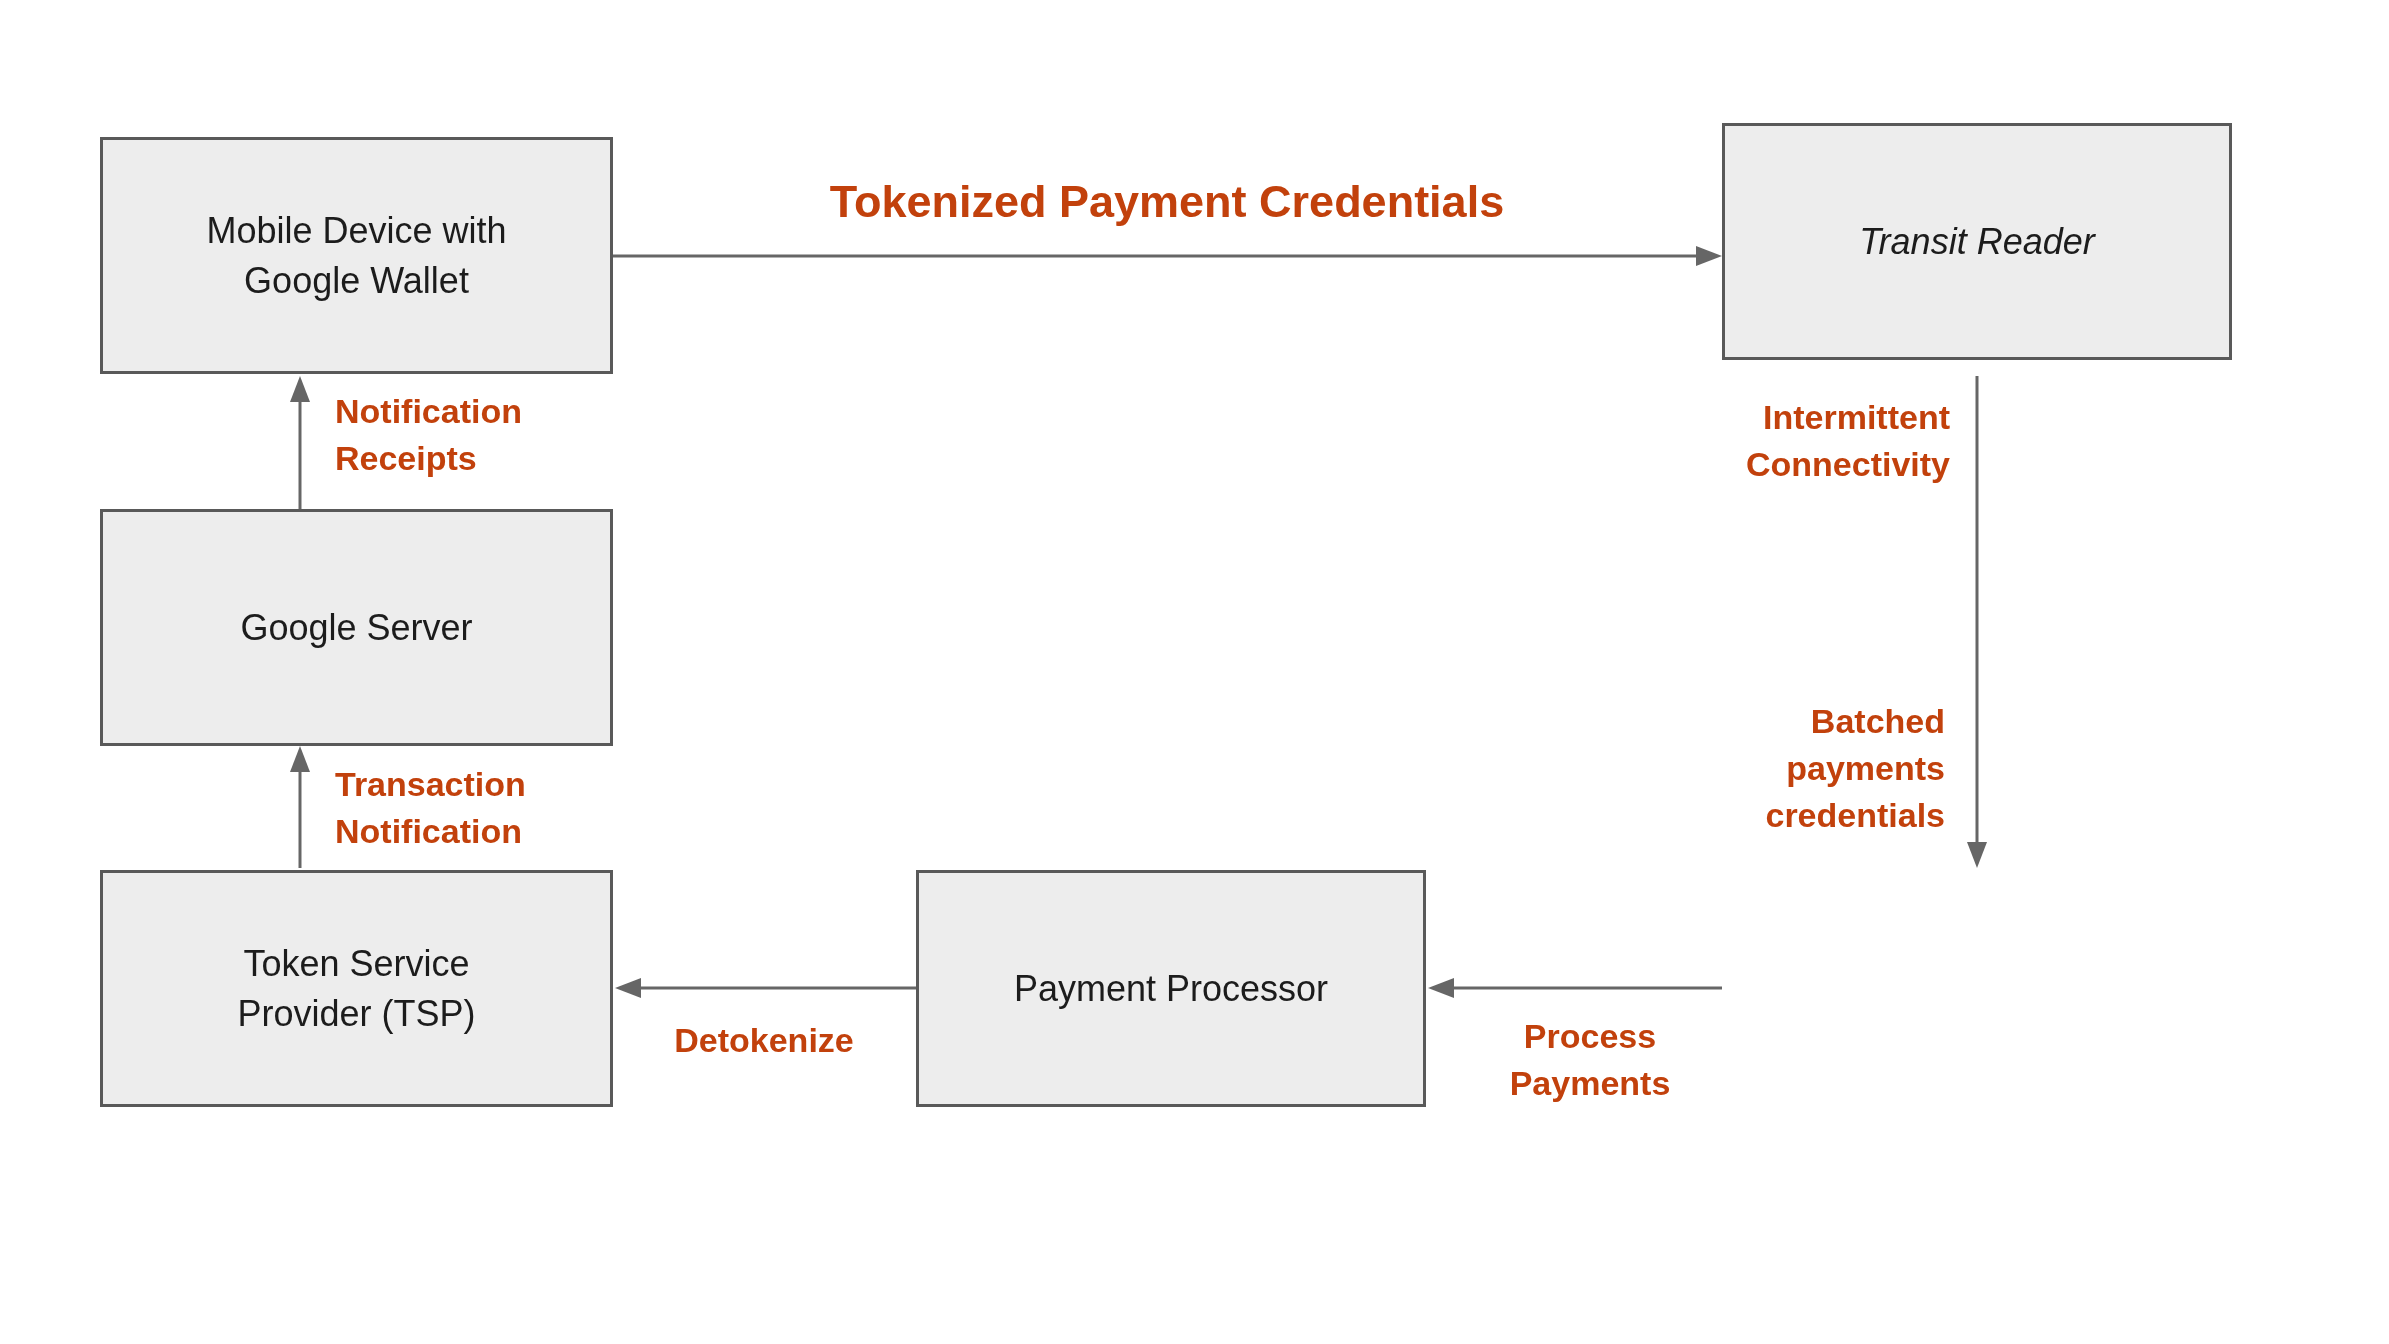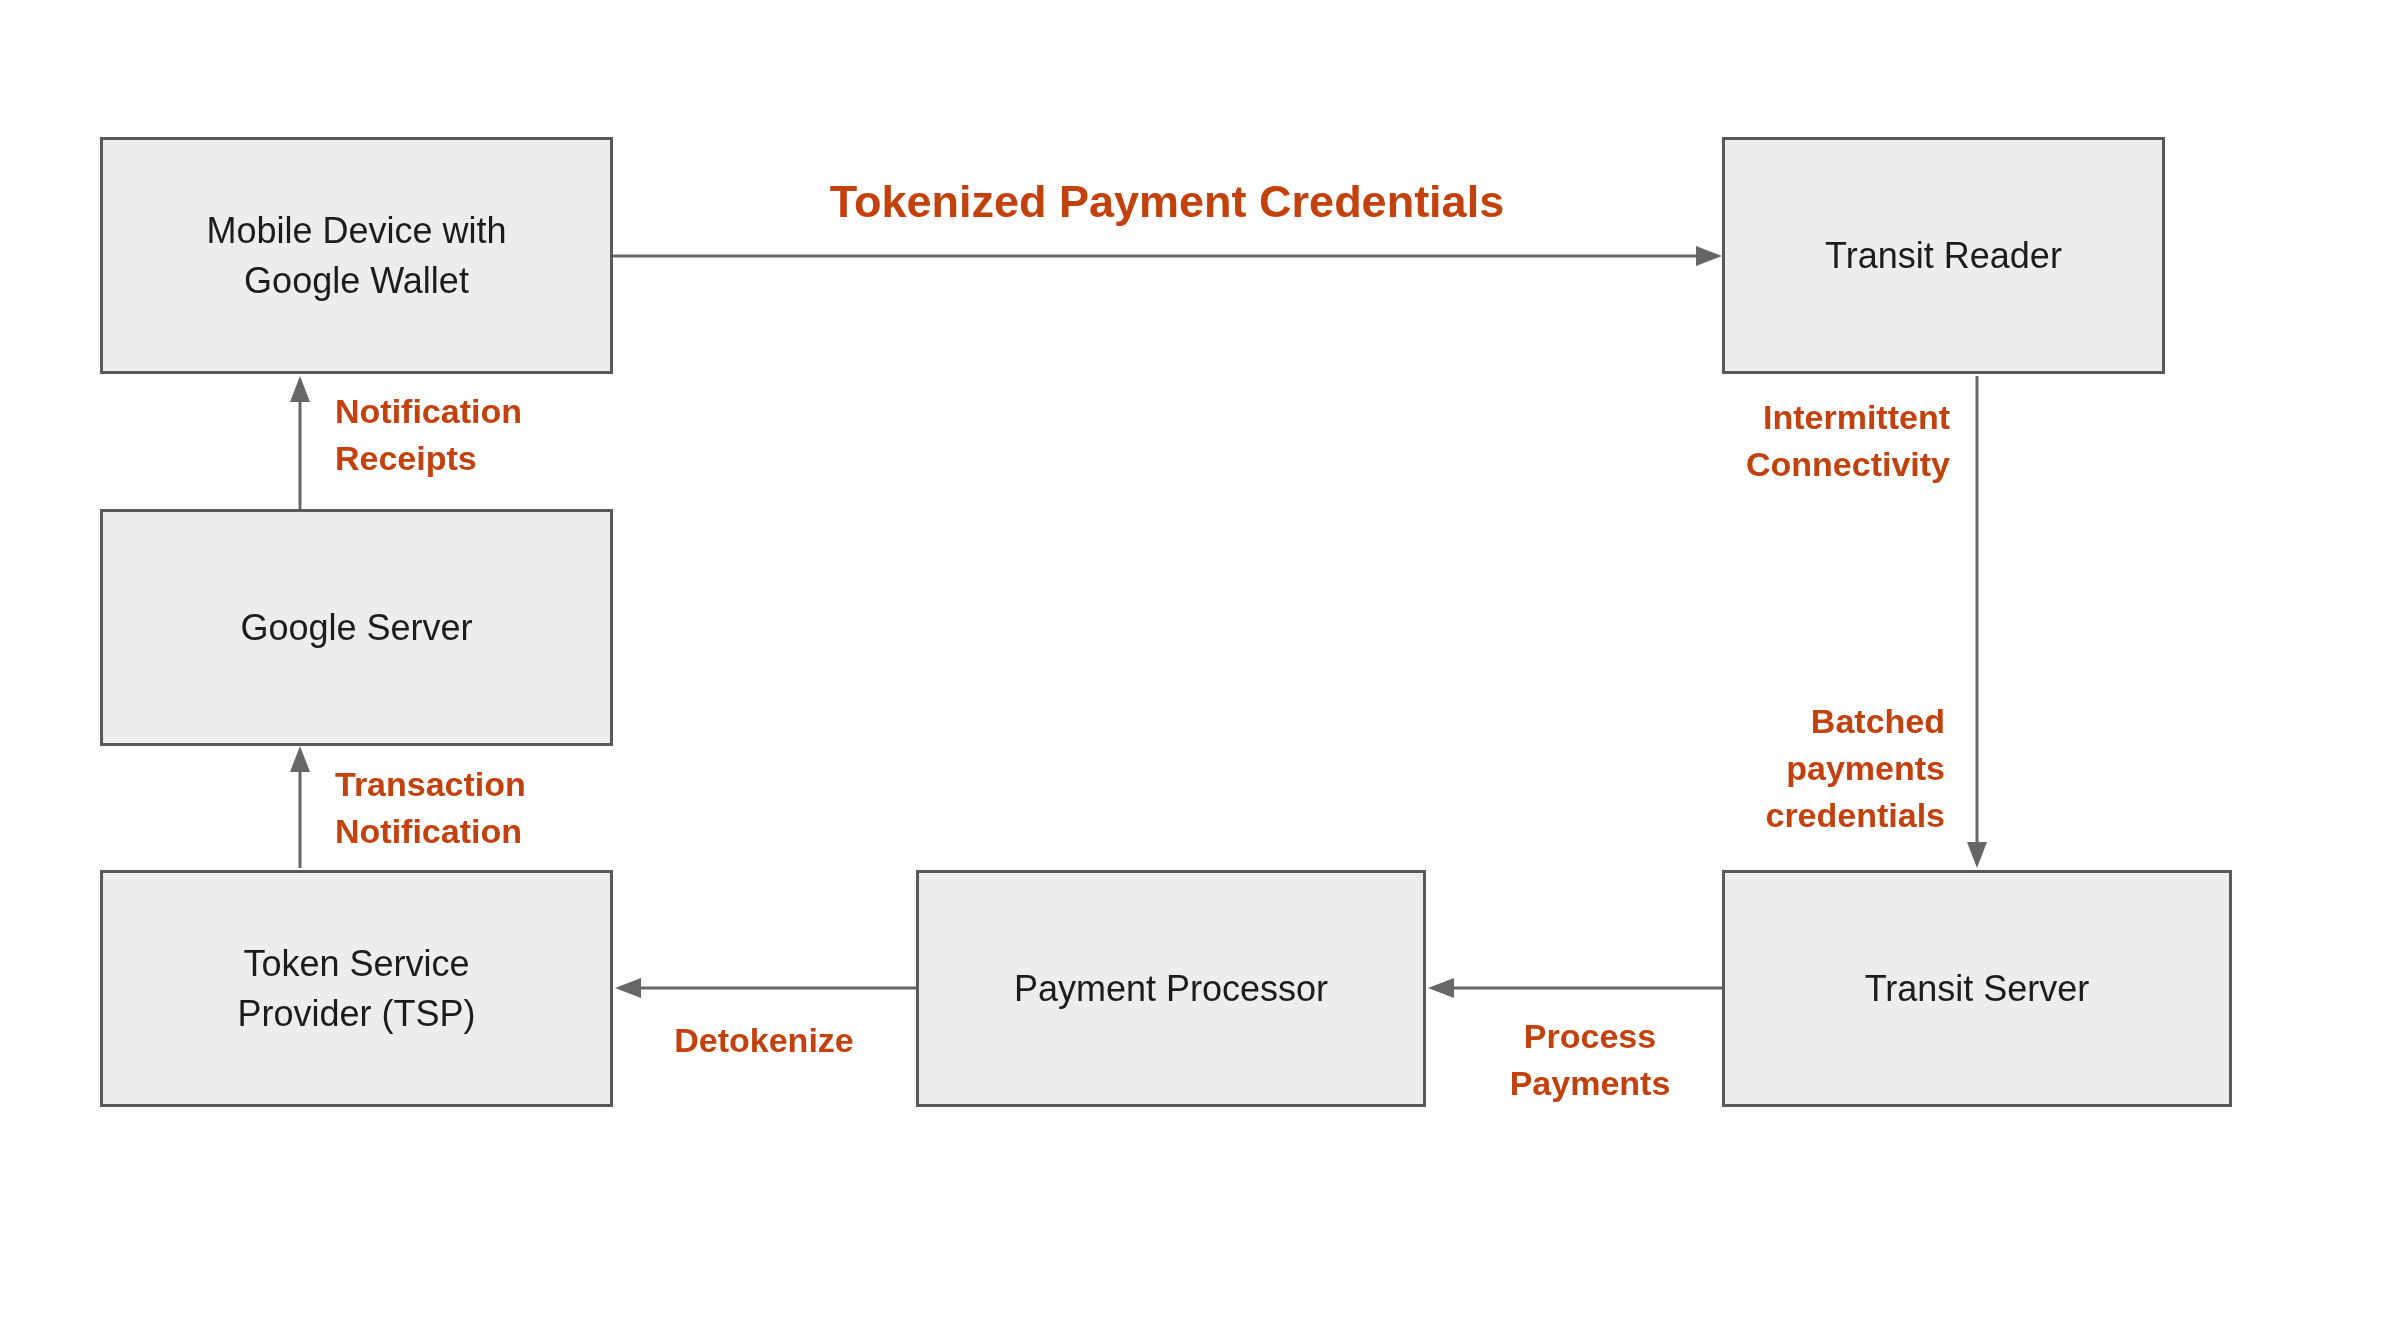--- a/index.html
+++ b/index.html
@@ -91,40 +91,37 @@
       <line x1="300" y1="509" x2="300" y2="400" stroke="#666666" stroke-width="3"></line>
       <polygon points="300,376 290,402 310,402" fill="#666666"></polygon>
     </g>
   </svg>
 
   <div class="node" style="left:100px; top:137px; width:513px; height:237px;">
     <span class="node-label">Mobile Device with
 Google Wallet</span>
   </div>
 
-  <div class="node" style="left:1722px; top:137px; width:443px; height:237px;">
+  <div class="node" style="left:1722px; top:123px; width:510px; height:237px;font-style:italic;">
     <span class="node-label">Transit Reader</span>
   </div>
 
   <div class="node" style="left:100px; top:509px; width:513px; height:237px;">
     <span class="node-label">Google Server</span>
   </div>
 
   <div class="node" style="left:100px; top:870px; width:513px; height:237px;">
     <span class="node-label">Token Service
 Provider (TSP)</span>
   </div>
 
   <div class="node" style="left:916px; top:870px; width:510px; height:237px;align-items:center;">
     <span class="node-label">Payment Processor</span>
   </div>
 
-  <div class="node" style="left:1722px; top:870px; width:510px; height:237px;">
-    <span class="node-label">Transit Server</span>
-  </div>
 
   <div class="edge-label title align-center" style="left:767px; top:176px; width:800px;">Tokenized Payment Credentials</div>
 
   <div class="edge-label align-right" style="right:444px; top:698px;">Batched
 payments
 credentials</div>
 
   <div class="edge-label align-right" style="right:439px; top:394px;">Intermittent
 Connectivity</div>
 

